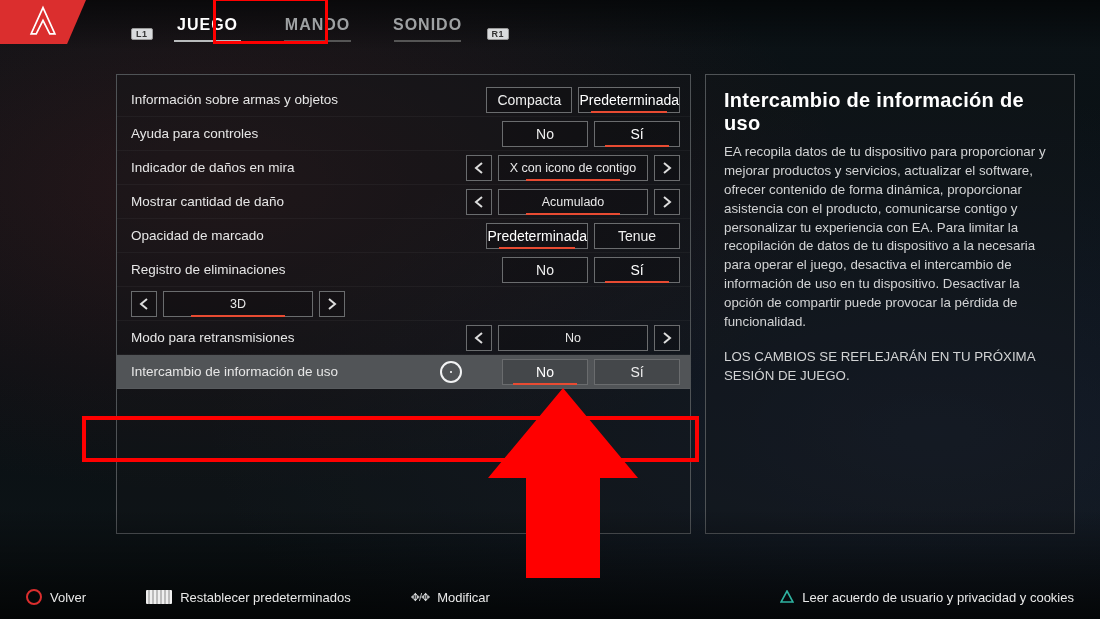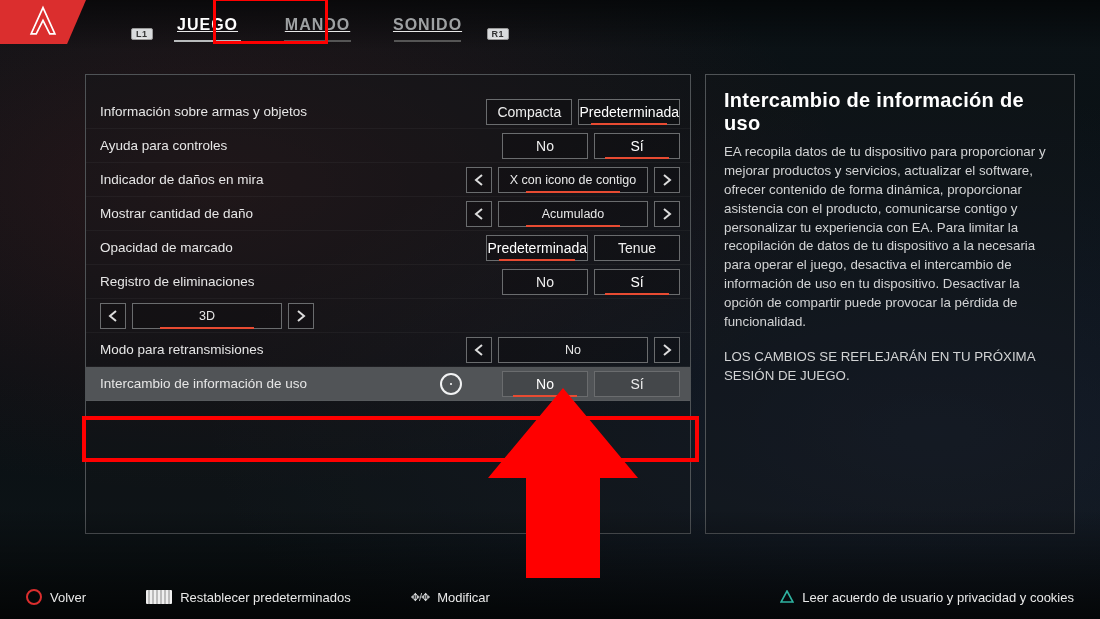--- a/index.html
+++ b/index.html
@@ -24,39 +24,39 @@
       linear-gradient(180deg,#0b1216 0%, #0a1014 60%, #0d1417 100%);
     color:var(--text);
     position:relative;
   }
   .fade-top{position:absolute;top:0;left:0;right:0;height:50px;
     background:linear-gradient(180deg,rgba(0,0,0,.55),transparent);}
   .fade-bottom{position:absolute;bottom:0;left:0;right:0;height:110px;
     background:linear-gradient(0deg,rgba(0,0,0,.75),transparent);}
 
   
-  .topbar{position:absolute;top:0;left:0;right:0;height:44px;display:flex;align-items:flex-end;text-decoration:underline;}
+  .topbar{position:absolute;top:0;left:0;right:0;height:44px;display:flex;align-items:flex-end;}
   .logo{width:86px;height:44px;background:var(--accent);
     clip-path: polygon(0 0, 100% 0, 78% 100%, 0 100%);
     display:flex;align-items:center;justify-content:center;}
   .logo svg{width:34px;height:34px;}
   .tabs{display:flex;align-items:flex-end;margin-left:45px;}
   .bumper{font-size:9px;color:#bbb;background:#d9dbdd;border:1px solid #999;border-radius:2px;
     padding:0 4px;letter-spacing:.5px;font-weight:600;color:#333;align-self:flex-end;margin-bottom:4px;}
   .tab{display:flex;flex-direction:column;align-items:center;min-width:110px;
     padding:0 10px 2px;cursor:pointer;}
   .tab .lbl{font-weight:700;letter-spacing:1px;font-size:16px;color:#9ea1a3;text-align:right;}
   .tab.active .lbl{color:#fff;}
   .underline{width:75%;height:2px;background:#555;margin-top:6px;}
   .tab.active .underline{background:#b8bbbc;}
   .tab-hl{border:3px solid #ff0000;position:absolute;left:213px;top:-2px;width:115px;height:46px;pointer-events:none;}
 
   
   .main{position:absolute;top:74px;left:85px;right:25px;bottom:85px;display:flex;gap:14px;}
-  .settings{flex:1;border:1px solid #4f5356;background:rgba(20,24,27,.35);padding:20px 0;}
+  .settings{flex:1;border:1px solid #4f5356;background:rgba(20,24,27,.35);padding:8px 0;margin-left:31px;}
   .info{width:370px;border:1px solid #4f5356;background:rgba(20,24,27,.35);padding:14px 18px 16px;}
   .info h3{margin:0 0 8px 0;font-size:20px;font-weight:600;letter-spacing:.3px;color:#fff;}
   .info p{margin:0 0 16px 0;font-size:13.3px;line-height:1.42;color:#d2d3d4;}
 
   
   .row{display:flex;align-items:center;height:34px;padding:0 10px 0 14px;
     border-bottom:1px solid rgba(255,255,255,.04);}
   .row.sel{background:#515457;}
   .row .label{flex:1;font-size:13.5px;color:#e6e6e6;white-space:nowrap;}
   .ctrl{display:flex;gap:6px;align-items:center;}

